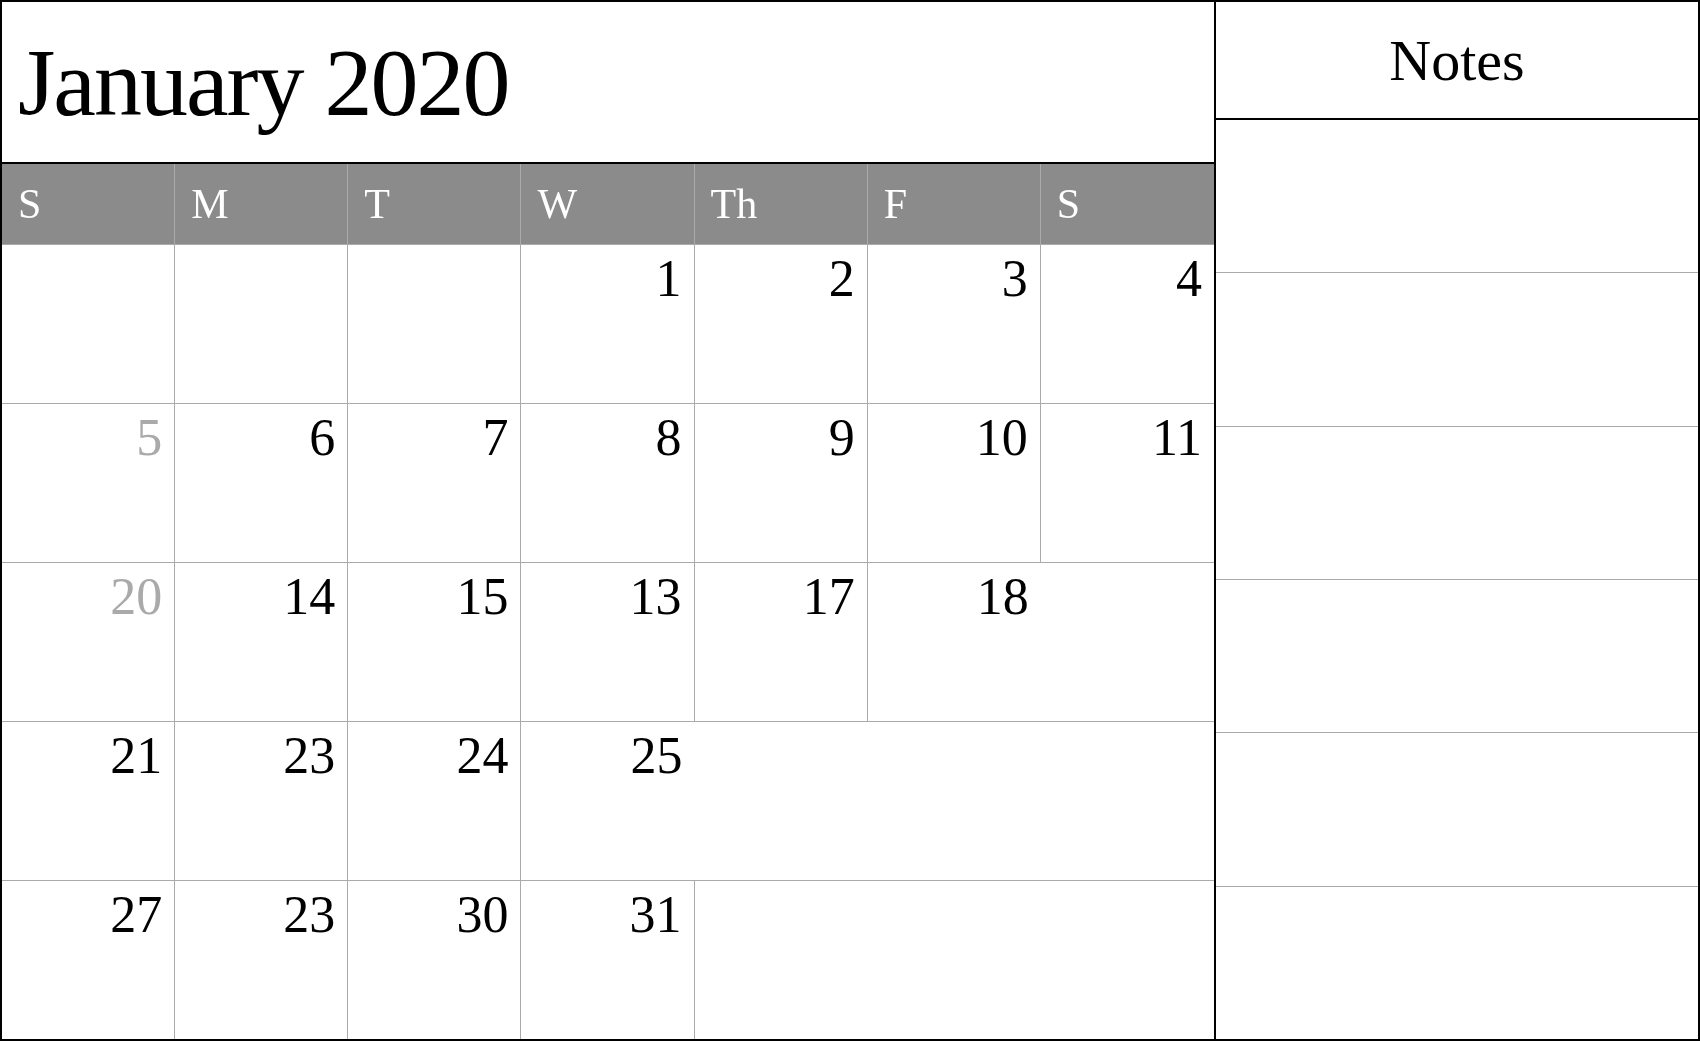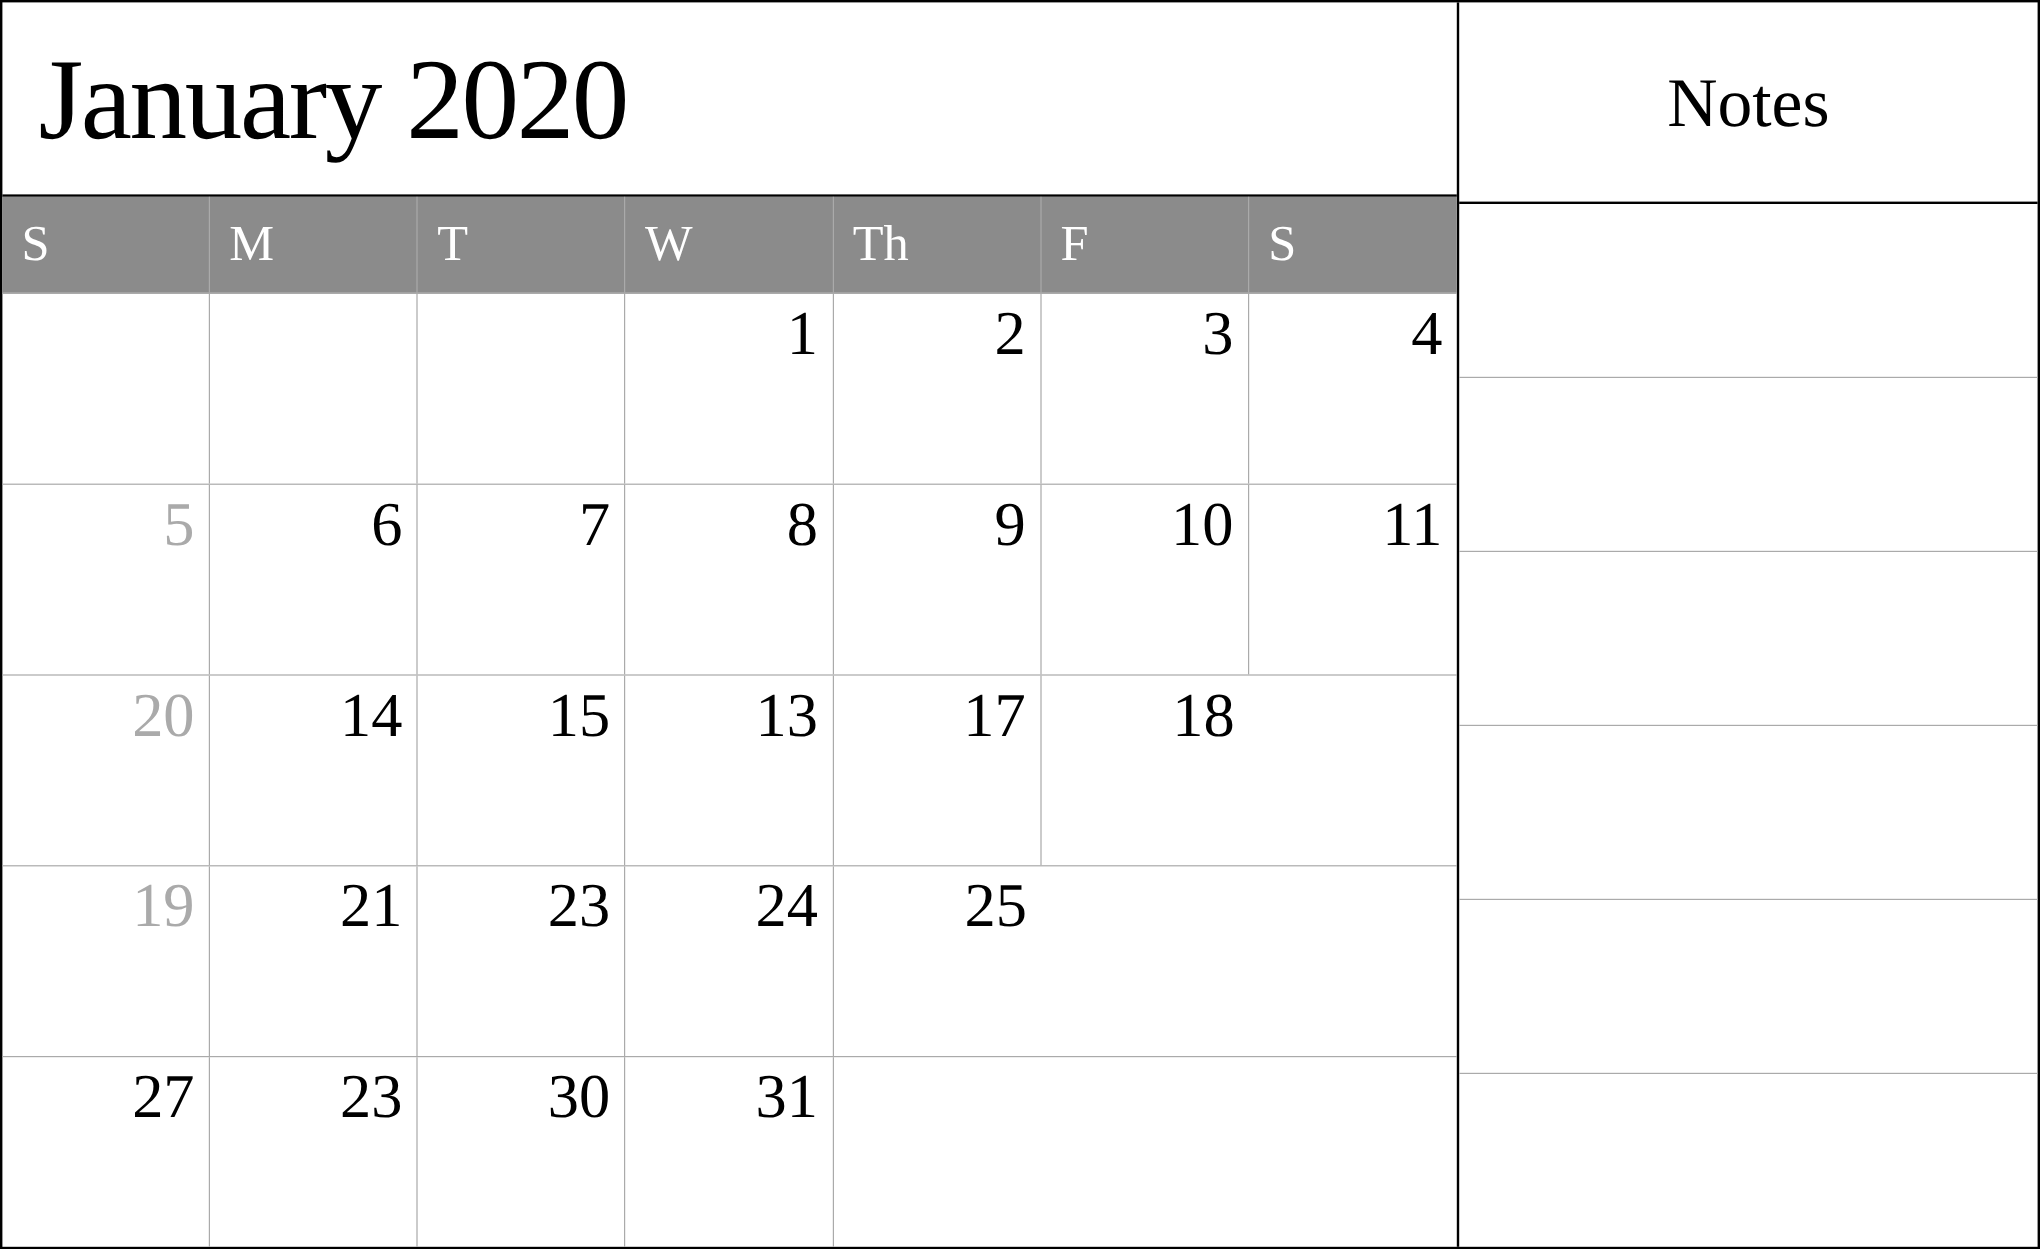--- a/index.html
+++ b/index.html
@@ -28,21 +28,21 @@
       display: flex;
       flex-direction: column;
       border-right: 2px solid #000;
     }
 
     .calendar-header {
       height: 162px;
       display: flex;
       align-items: center;
       justify-content: flex-start;
-      padding-left: 30px;
+      padding-left: 16px;
       border-bottom: 2px solid #000;
     }
 
     .calendar-title {
       font-size: 96px;
       font-weight: normal;
       color: #000;
       letter-spacing: -2px;
     }
 
@@ -107,21 +107,21 @@
       visibility: hidden;
     }
 
     .notes-panel {
       flex: 1;
       display: flex;
       flex-direction: column;
     }
 
     .notes-header {
-      height: 168px;
+      height: 118px;
       display: flex;
       align-items: center;
       justify-content: center;
       border-bottom: 2px solid #000;
     }
 
     .notes-title {
       font-size: 58px;
       font-weight: normal;
       color: #000;
@@ -238,23 +238,20 @@
             <span class="cell-number">13</span>
           </div>
           <div class="calendar-cell">
             <span class="cell-number">17</span>
           </div>
           <div class="calendar-cell">
             <span class="cell-number">18</span>
           </div>
         </div>
         <div class="calendar-week">
-          <div class="calendar-cell">
-            <span class="cell-number muted">19</span>
-          </div>
           <div class="calendar-cell">
             <span class="cell-number">21</span>
           </div>
           <div class="calendar-cell">
             <span class="cell-number">23</span>
           </div>
           <div class="calendar-cell">
             <span class="cell-number">24</span>
           </div>
           <div class="calendar-cell">

